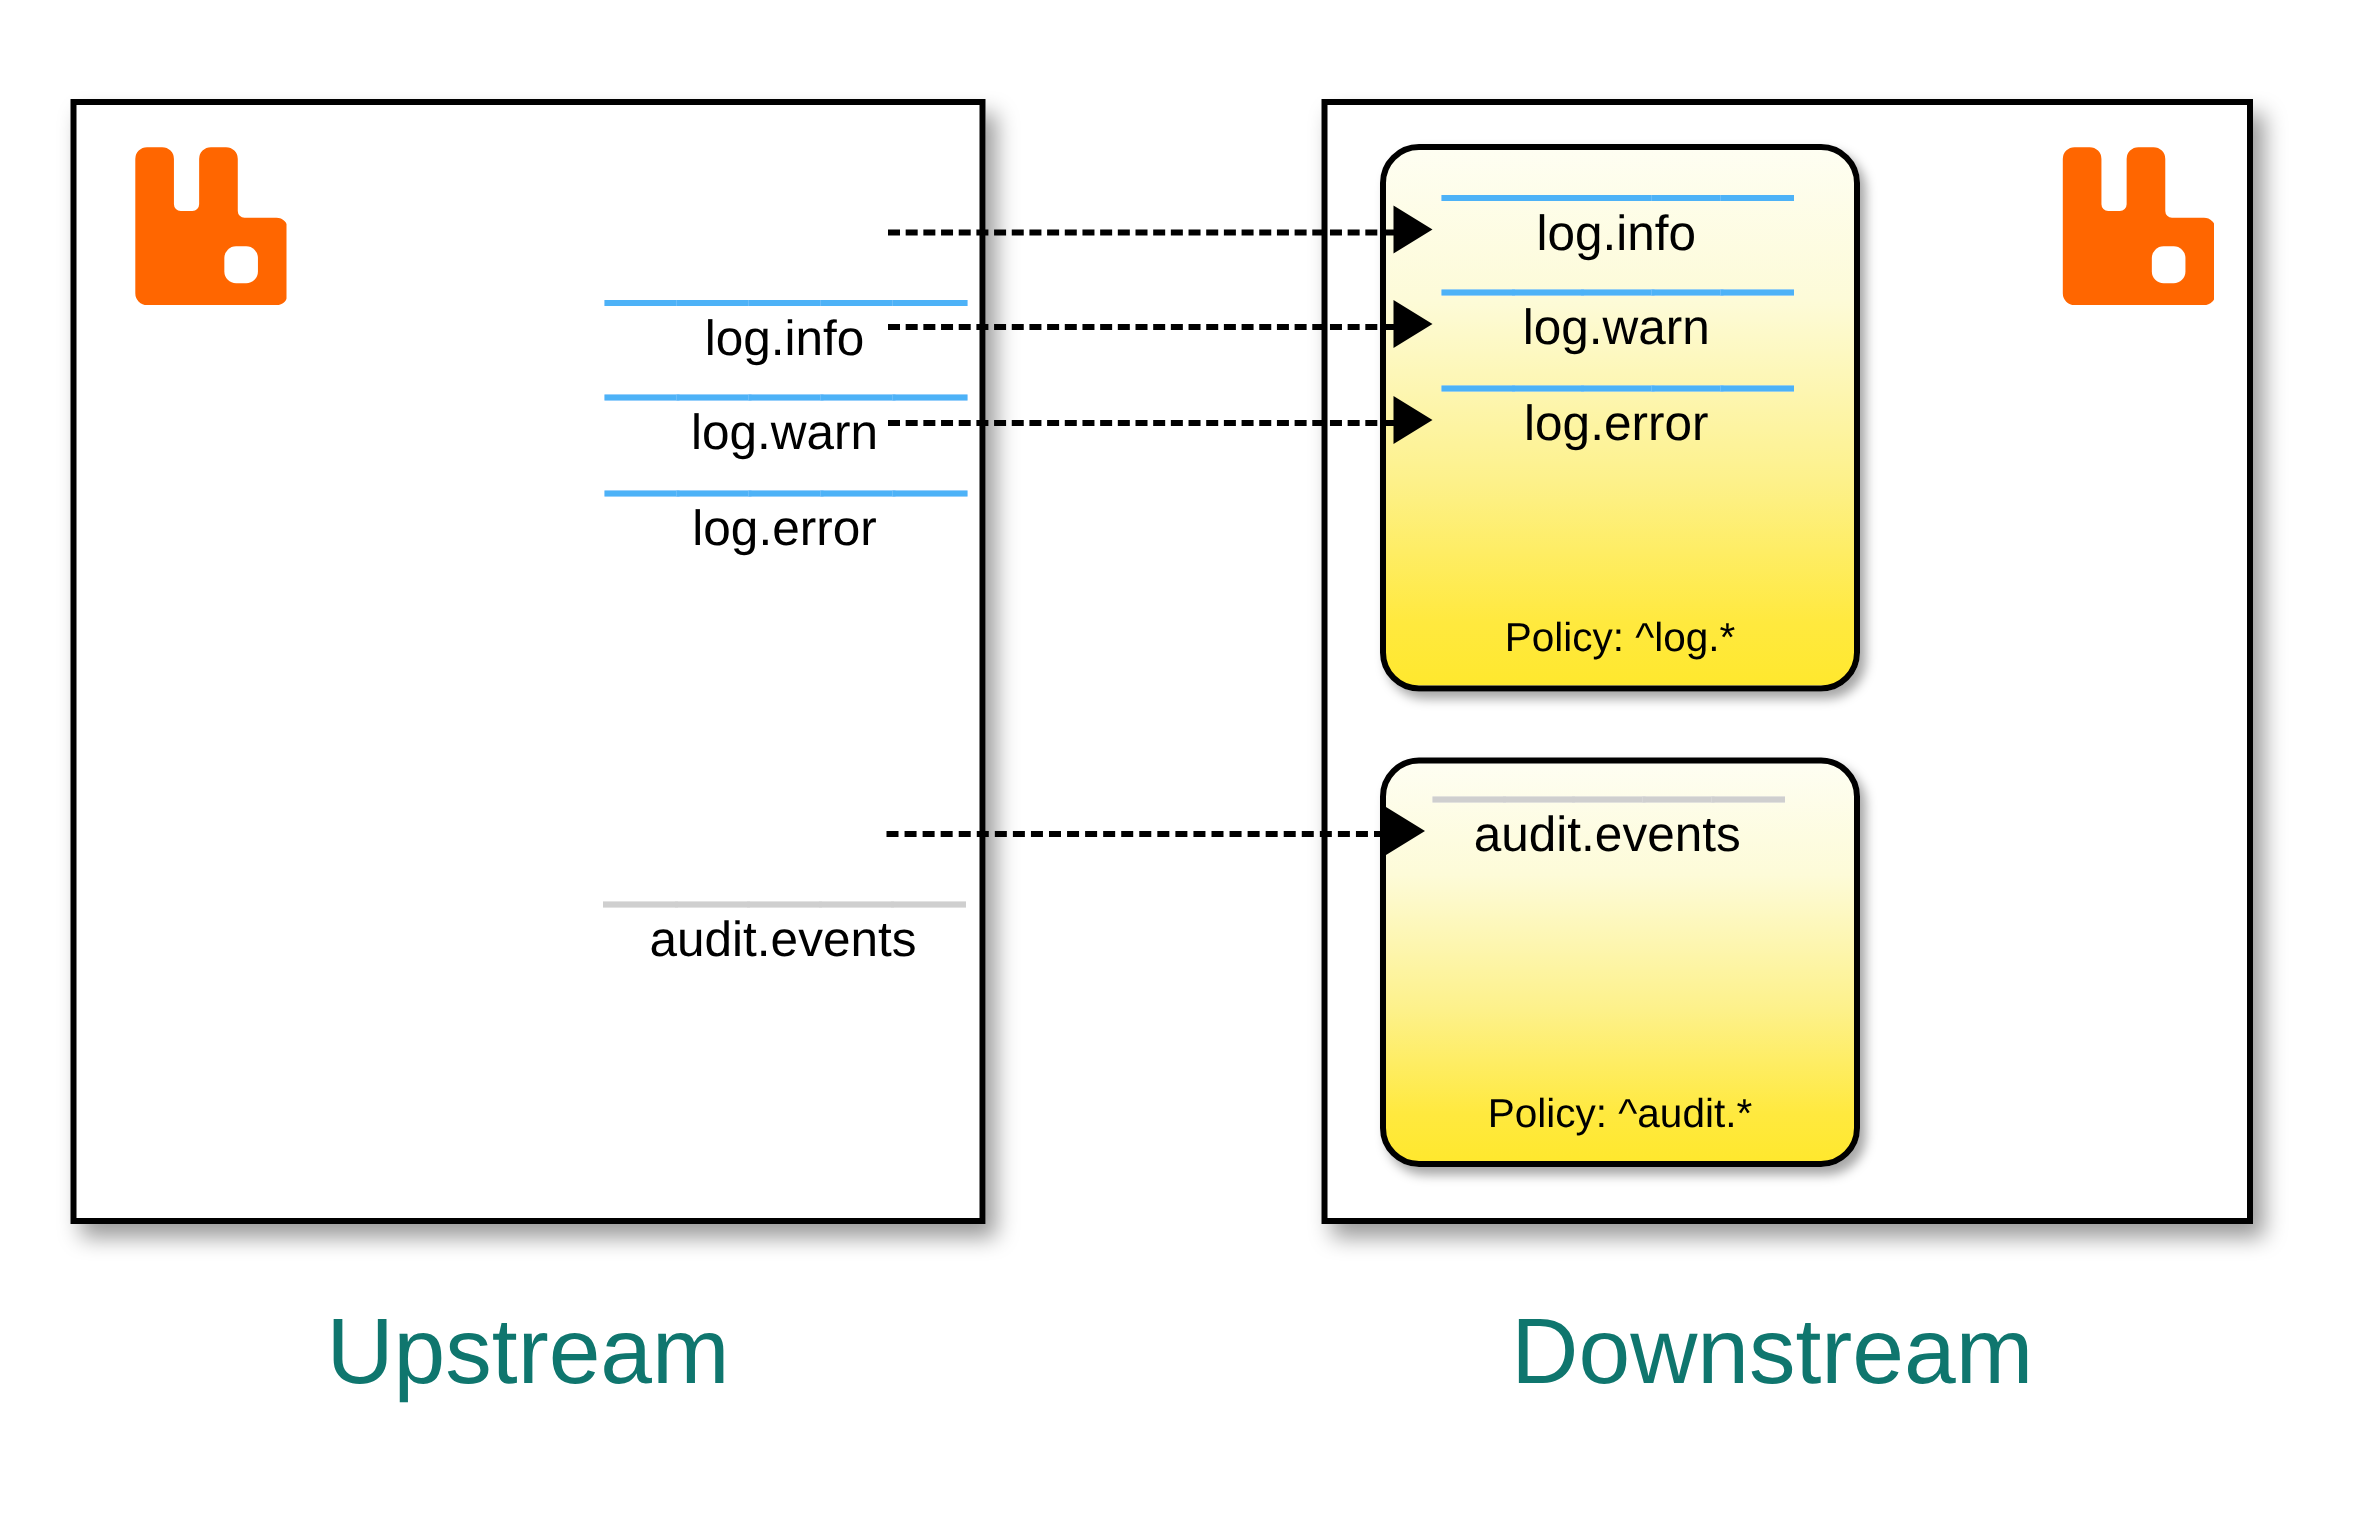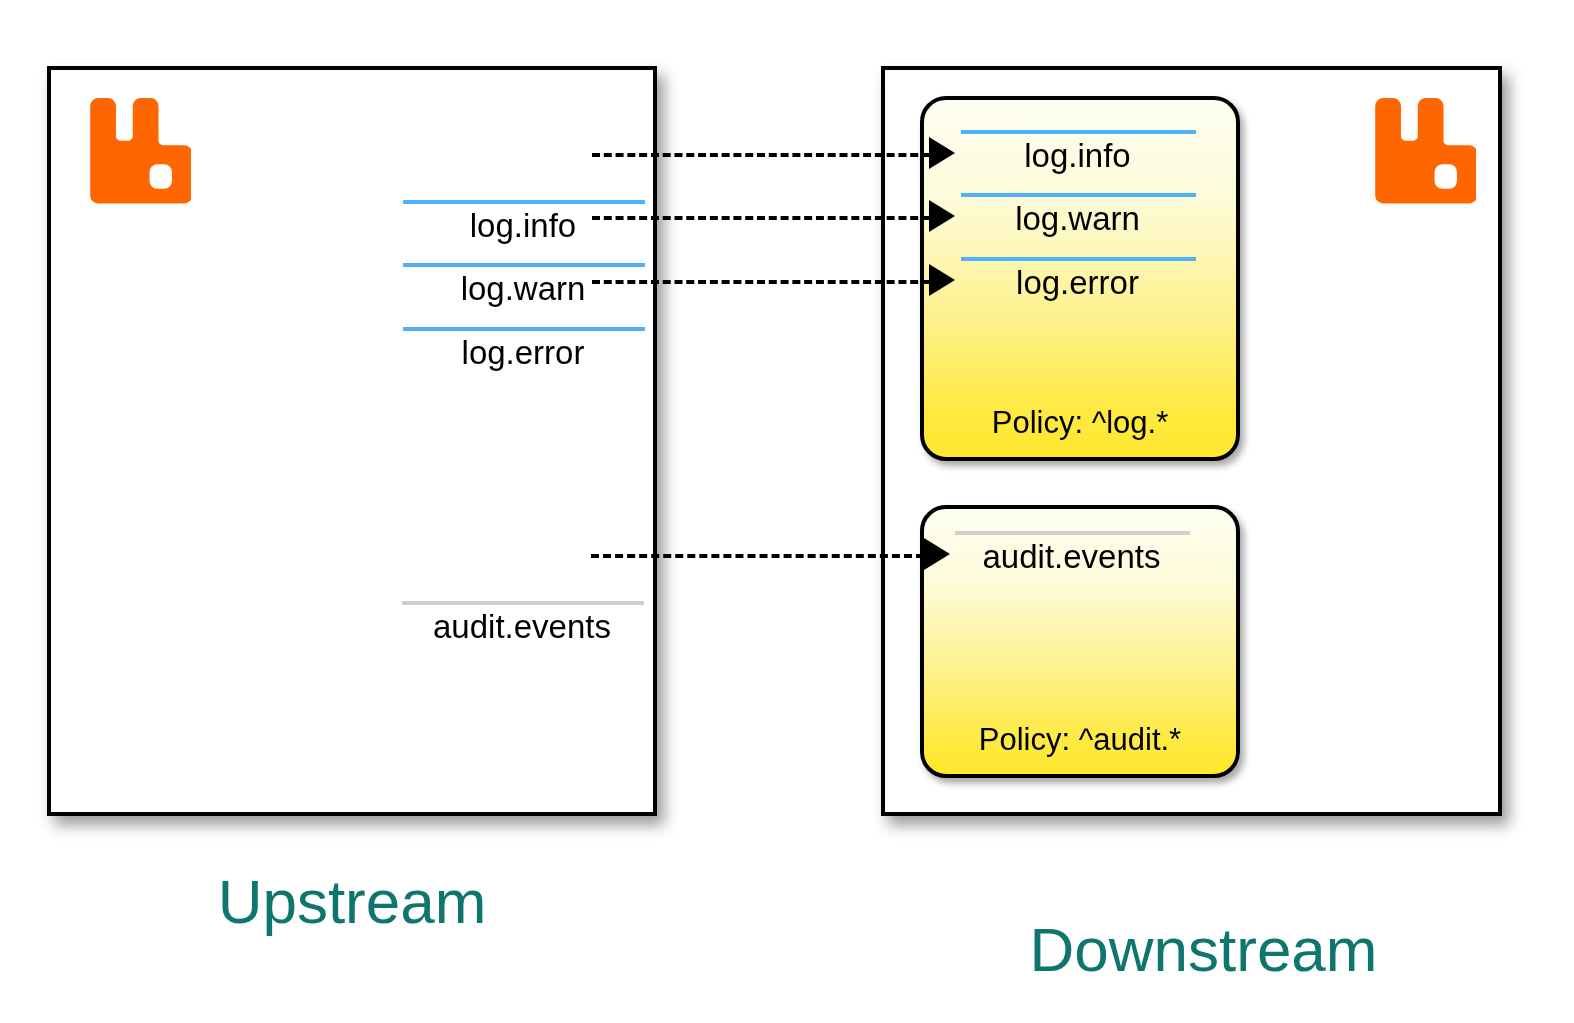--- a/index.html
+++ b/index.html
@@ -106,21 +106,21 @@
     box-shadow: 4px 5px 7px rgba(0,0,0,0.35);
   }
   #policy-log   { left: 920px; top: 96px; width: 320px; height: 365px; }
   #policy-audit { left: 920px; top: 505px; width: 320px; height: 273px; padding-left: 24px; }
 
   .policy-label {
     position: absolute;
     left: 0; right: 0;
     bottom: 16px;
     text-align: center;
-    font-size: 31px;
+    font-size: 27px;
     color: #000000;
     white-space: nowrap;
   }
 
   
   .connector {
     position: absolute;
     height: 0;
     border-top: 4px dashed #000000;
   }
@@ -144,21 +144,21 @@
 
   
   .caption {
     position: absolute;
     font-size: 62px;
     color: #0f766e;
     text-align: center;
     white-space: nowrap;
   }
   #caption-upstream   { left: 47px;  top: 866px; width: 610px; }
-  #caption-downstream { left: 893px; top: 866px; width: 621px; margin-top: 48px; }
+  #caption-downstream { left: 871px; top: 866px; width: 621px; }
 </style>
 </head>
 <body>
 
 <div class="canvas">
 
   <div class="broker" id="broker-upstream">
 
     <svg class="rabbit-logo" id="logo-upstream" viewBox="0 0 100 100" aria-hidden="true">
       <path fill="#FF6600" d="M10 8 a7 7 0 0 1 7-7 h9 a7 7 0 0 1 7 7 v27 a4 4 0 0 0 4 4 h7

